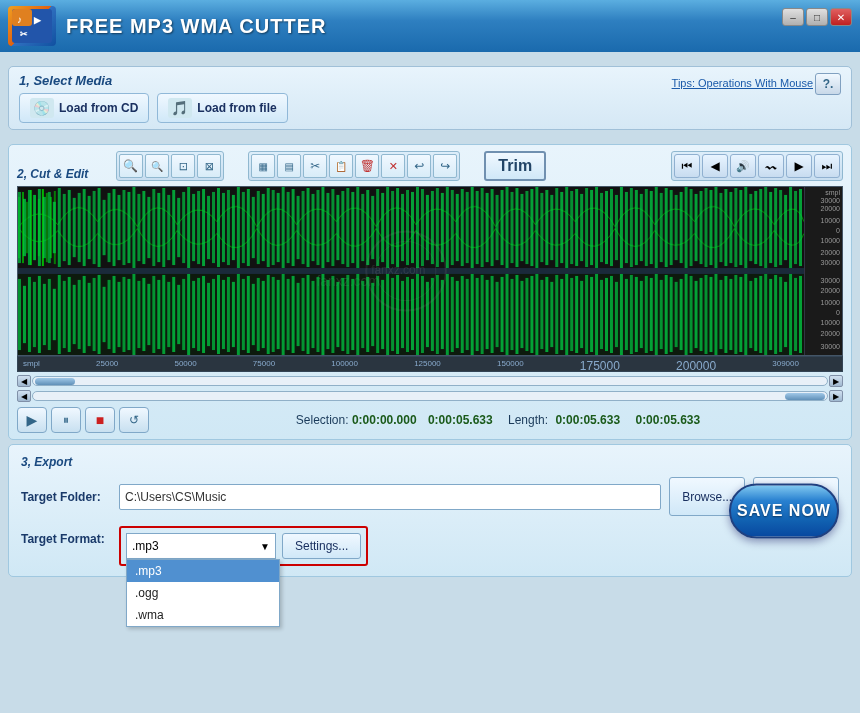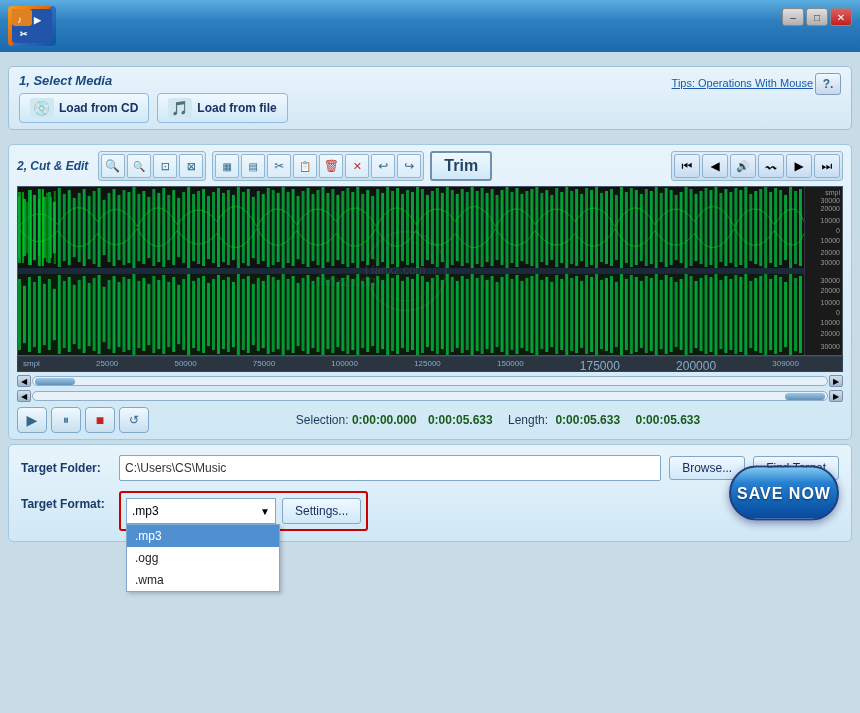--- a/index.html
+++ b/index.html
@@ -185,21 +185,21 @@
       border-radius: 2px;
     }
     .browse-btn, .find-btn {
       padding: 3px 12px;
       background: linear-gradient(to bottom, #f0f8ff, #d0e8f8);
       border: 1px solid #80a8c8;
       border-radius: 3px;
       font-size: 12px;
       cursor: pointer;
       color: #1a3060;
-      height: 24px;
+      height: 39px;
     }
     .settings-btn {
       padding: 3px 12px;
       background: linear-gradient(to bottom, #f0f8ff, #d0e8f8);
       border: 1px solid #80a8c8;
       border-radius: 3px;
       font-size: 12px;
       cursor: pointer;
       color: #1a3060;
       height: 26px;
@@ -260,20 +260,21 @@
 <div class="title-bar">
   <div class="title-bar-logo">
     <svg width="40" height="34" viewBox="0 0 40 34">
       <rect x="0" y="0" width="40" height="34" rx="3" fill="#2255aa"></rect>
       <rect x="0" y="0" width="20" height="17" rx="3" fill="#e08020"></rect>
       <text x="5" y="14" font-size="10" fill="white" font-weight="bold">♪</text>
       <text x="22" y="14" font-size="9" fill="white" font-weight="bold">▶</text>
       <text x="8" y="28" font-size="9" fill="white">✂</text>
     </svg>
   </div>
+  <span class="title-bar-text">FREE MP3 WMA CUTTER</span>
   <div class="title-bar-controls">
     <div class="title-btn">–</div>
     <div class="title-btn">□</div>
     <div class="title-btn close">✕</div>
   </div>
 </div>
 
 <div style="margin: 14px 8px; background: linear-gradient(to bottom, #e8f4fc, #d5e8f5); border: 1px solid #a0c0d8; border-radius: 5px; padding: 6px 10px; position: relative; min-height: 58px;">
   <span style="font-size:13px; font-weight:bold; color:#1a4a80; font-style:italic;">1, Select Media</span>
   <div style="display:flex; gap:8px; margin-top:5px;">
@@ -284,21 +285,21 @@
     <button class="media-btn">
       <div class="media-btn-icon">🎵</div>
       <span>Load from file</span>
     </button>
   </div>
   <div class="help-btn">?.</div>
   <span style="position:absolute; right:38px; top:10px; font-size:11px; color:#1a5aaa; text-decoration:underline; cursor:pointer;">Tips: Operations With Mouse</span>
 </div>
 
 <div style="margin: 4px 8px; background: linear-gradient(to bottom, #e8f4fc, #d0e8f5); border: 1px solid #a0c8e0; border-radius: 5px; padding: 6px 8px;">
-  <div style="display:flex; align-items:center; margin-bottom:5px; gap:6px;">
+  <div style="display:flex; align-items:flex-end; margin-bottom:5px; gap:24px;">
     <span style="font-size:12px; font-weight:bold; color:#1a4a80; font-style:italic; margin-right:4px;">2, Cut &amp; Edit</span>
 
     <div class="toolbar-group">
       <div class="tb-btn" title="Zoom In">🔍</div>
       <div class="tb-btn" title="Zoom Out" style="font-size:10px;">🔍</div>
       <div class="tb-btn" style="font-size:11px;">⊡</div>
       <div class="tb-btn" style="font-size:11px;">⊠</div>
     </div>
 
     <div class="toolbar-group">
@@ -749,20 +750,21 @@
       <span style="margin:0 4px;"> </span>
       <span style="color:#1a5a1a; font-weight:bold;">0:00:05.633</span>
       <span style="margin-left:12px;">Length:</span>
       <span style="color:#1a5a1a; font-weight:bold; margin-left:4px;">0:00:05.633</span>
       <span style="margin-left:12px; color:#1a5a1a; font-weight:bold;">0:00:05.633</span>
     </div>
   </div>
 </div>
 
 <div style="margin: 4px 8px; background: linear-gradient(to bottom, #e8f4fc, #d0e8f5); border: 1px solid #a0c8e0; border-radius: 5px; padding: 10px 12px; position: relative;">
+  <span style="font-size:12px; font-weight:bold; color:#1a4a80; font-style:italic; display:block; margin-bottom:8px;">3, Export</span>
 
   <div style="display:flex; align-items:center; gap:8px; margin-bottom:10px;">
     <span style="font-size:12px; color:#1a3a6a; font-weight:bold; width:90px;">Target Folder:</span>
     <input type="text" class="folder-input" value="C:\Users\CS\Music" style="">
     <button class="browse-btn">
       <span>Browse...</span>
     </button>
     <button class="find-btn">
       <span>Find Target</span>
     </button>

